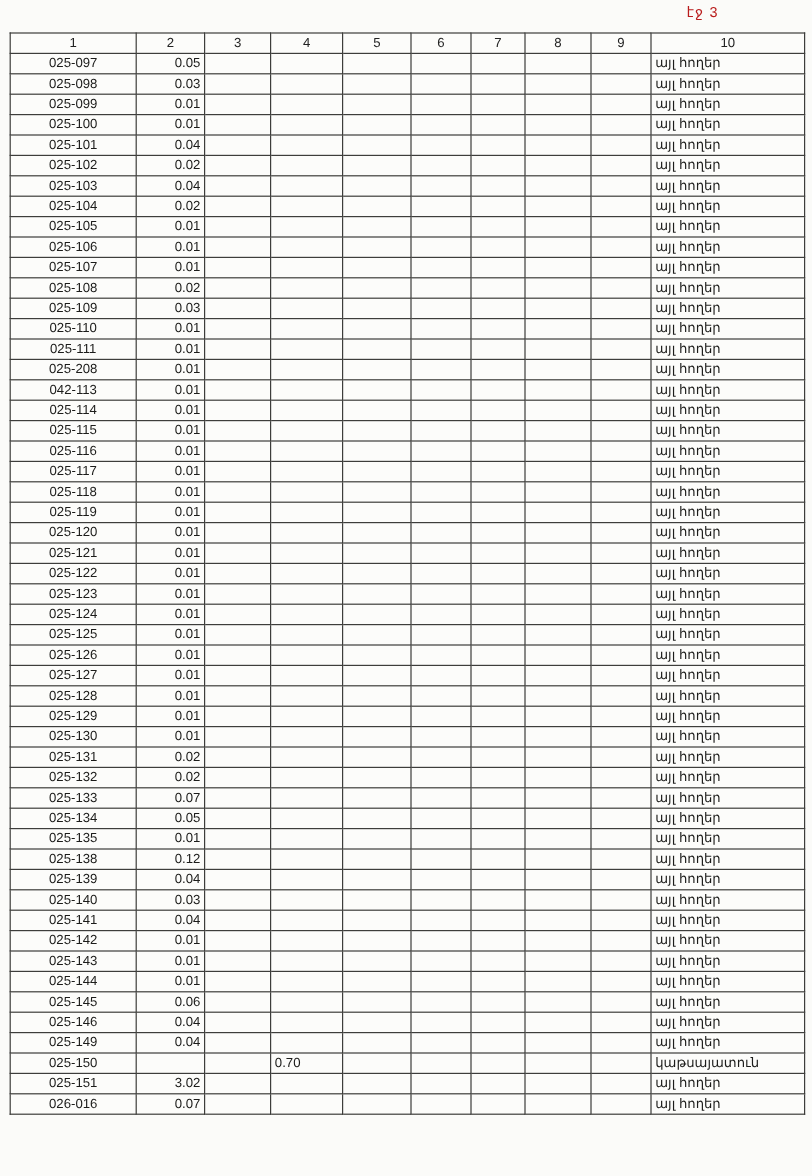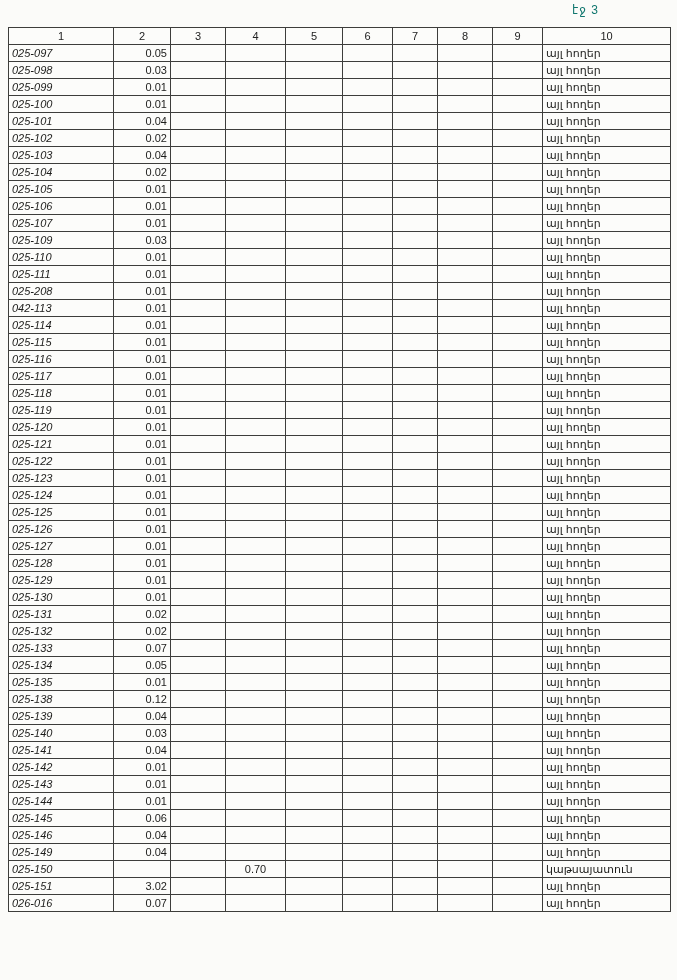--- a/index.html
+++ b/index.html
@@ -12,21 +12,21 @@
     color: #161616;
     position: relative;
     overflow: hidden;
   }
   .page-label {
     position: absolute;
     top: 3px;
     right: 78px;
     font-size: 12px;
     letter-spacing: 1px;
-    color: #0f766e;
+    color: #b91c1c;
   }
   table.doc-table {
     position: absolute;
     left: 8px;
     top: 27px;
     width: 662px;
     border-collapse: collapse;
     table-layout: fixed;
     background: #fcfcfa;
   }
@@ -40,24 +40,24 @@
     overflow: hidden;
     white-space: nowrap;
     font-weight: normal;
     color: #1c1c1a;
   }
   table.doc-table th {
     text-align: center;
     font-size: 11px;
     color: #222;
   }
-  td.c1  { text-align: left; font-style: italic; }
+  td.c1  { text-align: center; }
   td.c2  { text-align: right; }
   td.c3  { text-align: center; }
-  td.c4  { text-align: center; }
+  td.c4  { }
   td.c5  { text-align: center; }
   td.c6  { text-align: center; }
   td.c7  { text-align: center; }
   td.c8  { text-align: center; }
   td.c9  { text-align: center; }
   td.c10 { text-align: left; }
 </style>
 </head>
 <body>
 
@@ -217,20 +217,32 @@
         <td class="c3"></td>
         <td class="c4"></td>
         <td class="c5"></td>
         <td class="c6"></td>
         <td class="c7"></td>
         <td class="c8"></td>
         <td class="c9"></td>
         <td class="c10">այլ հողեր</td>
       </tr>
       <tr>
+        <td class="c1">025-108</td>
+        <td class="c2">0.02</td>
+        <td class="c3"></td>
+        <td class="c4"></td>
+        <td class="c5"></td>
+        <td class="c6"></td>
+        <td class="c7"></td>
+        <td class="c8"></td>
+        <td class="c9"></td>
+        <td class="c10">այլ հողեր</td>
+      </tr>
+      <tr>
         <td class="c1">025-109</td>
         <td class="c2">0.03</td>
         <td class="c3"></td>
         <td class="c4"></td>
         <td class="c5"></td>
         <td class="c6"></td>
         <td class="c7"></td>
         <td class="c8"></td>
         <td class="c9"></td>
         <td class="c10">այլ հողեր</td>

